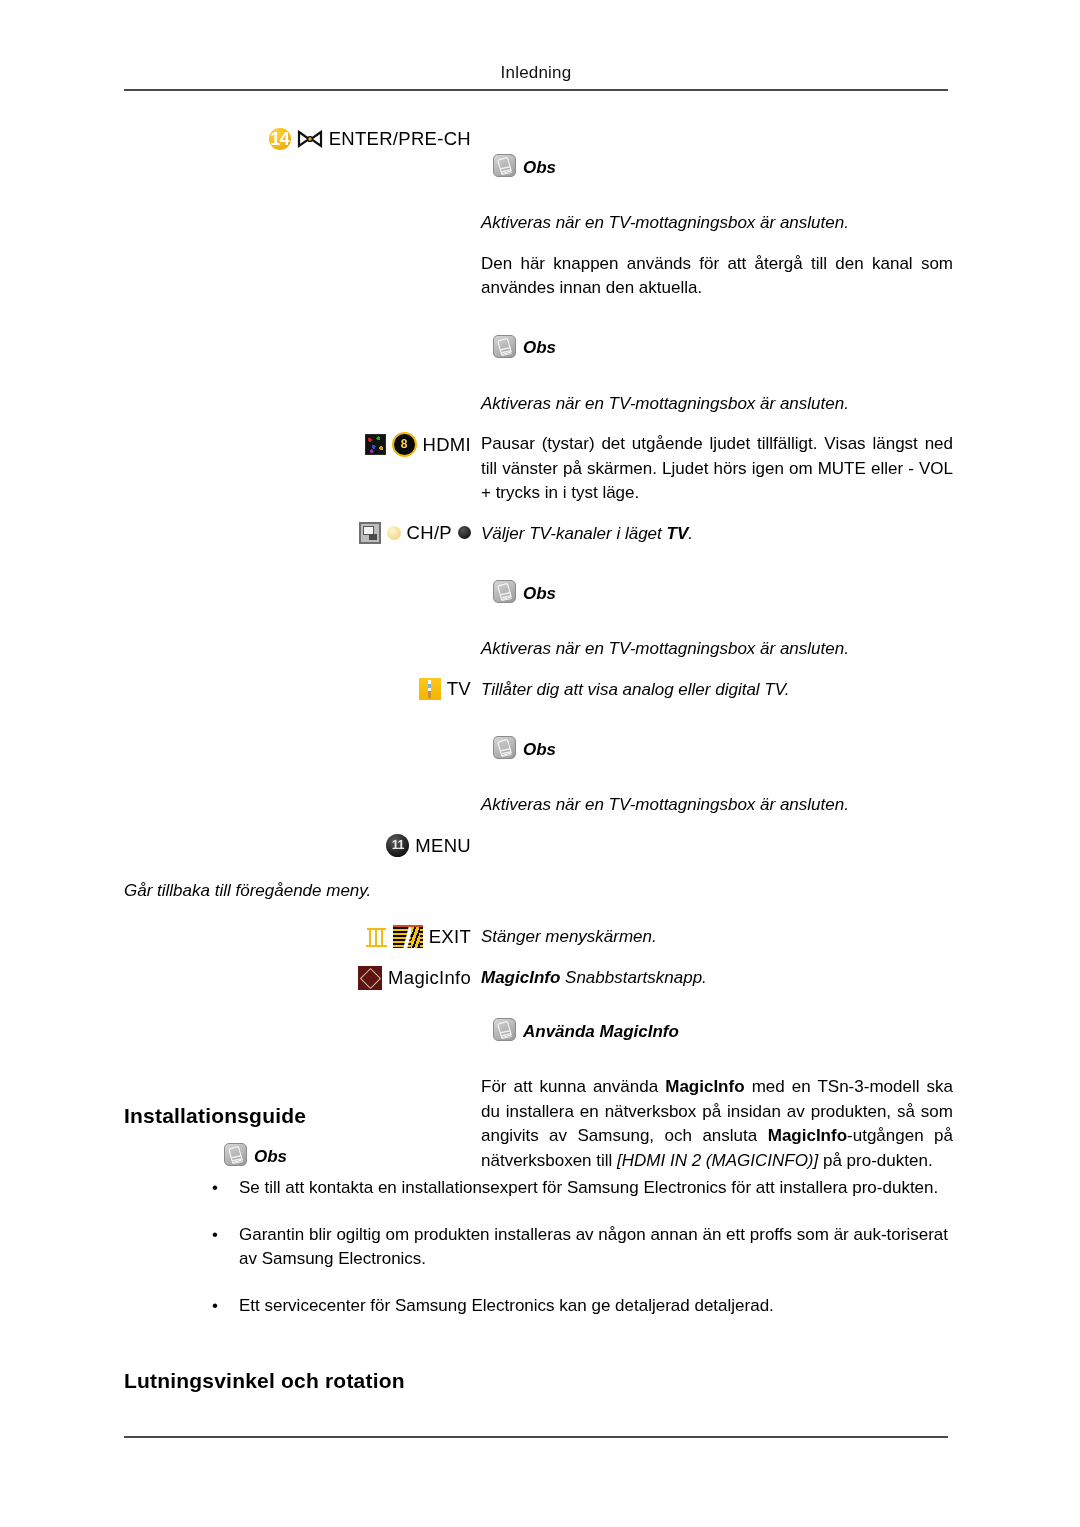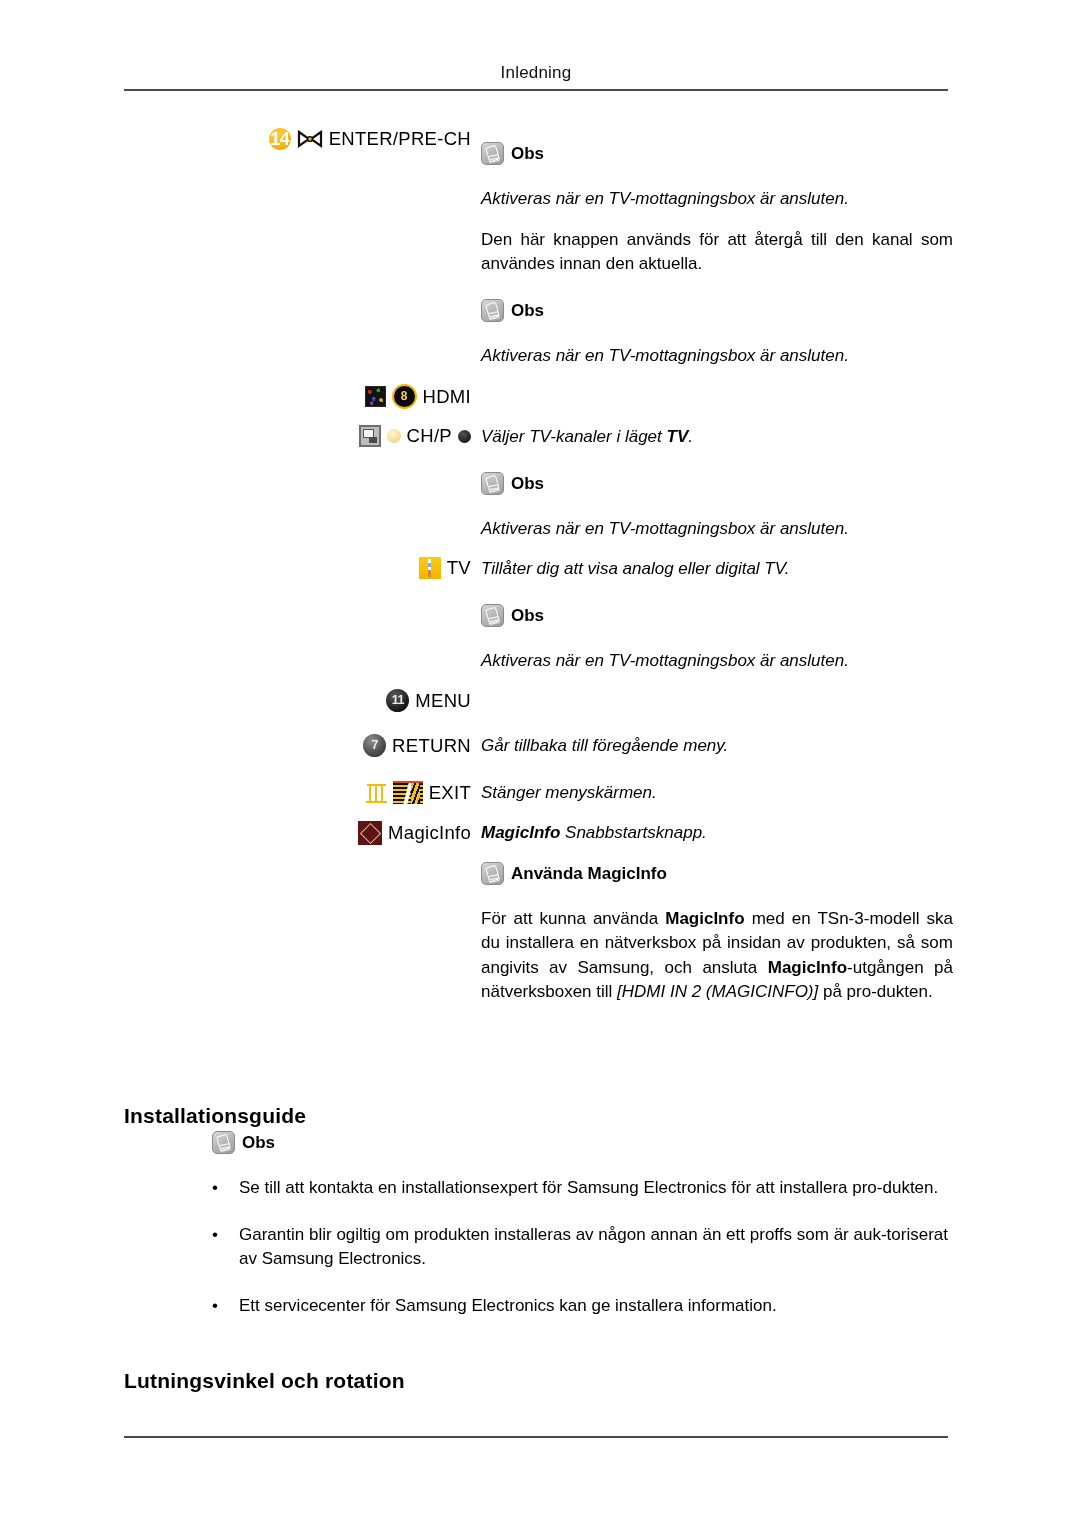--- a/index.html
+++ b/index.html
@@ -90,25 +90,26 @@
     margin: 0;
     width: 472px;
   }
   .para.nojust { text-align: left; font-style: italic; }
   .gap-s { height: 16px; }
   .gap-m { height: 22px; }
 
   
   .note-head {
     display: flex;
-    align-items: flex-start;
+    align-items: center;
     gap: 7px;
     font-size: 17px;
     font-weight: bold;
-    margin: 0;
+    margin: 12px;
+    font-style: italic;
   }
   .note-head .note-text { position: relative; top: 2px; }
 
   
   .ico-note {
     width: 23px;
     height: 23px;
     border-radius: 5px;
     background: linear-gradient(150deg, #d8d8d8 0%, #b9b9b9 48%, #9a9a9a 100%);
     border: 1px solid #8b8b8b;
@@ -376,20 +377,23 @@
         <p class="para nojust">Aktiveras när en TV-mottagningsbox är ansluten.</p>
       </div>
     </div>
 
     <div class="gap-s"></div>
 
     <div class="row">
       <div class="col-icon">
         <span class="ico ico-noise"></span><span class="icogap"></span><span class="ico ico-mute">8</span><span class="icogap"></span><span class="label">HDMI</span>
       </div>
+      <div class="col-desc">
+        <p class="para"><span>Pausar (tystar) det utgående ljudet tillfälligt. Visas längst ned till vänster på skärmen. Ljudet hörs igen om MUTE eller - VOL + trycks in i tyst läge.</span></p>
+      </div>
     </div>
 
     <div class="gap-s"></div>
 
     <div class="row">
       <div class="col-icon">
         <span class="ico ico-gray-sq"></span><span class="icogap"></span><span class="ico ico-dot-pale"></span><span class="icogap"></span><span class="label">CH/P</span><span class="icogap"></span><span class="ico ico-dot-dark"></span>
       </div>
       <div class="col-desc">
         <p class="para nojust"><span>Väljer TV-kanaler i läget </span><b>TV</b><span>.</span></p>
@@ -425,23 +429,20 @@
 
     <div class="row">
       <div class="col-icon">
         <span class="ico ico-badge-dark">11</span><span class="icogap"></span><span class="label">MENU</span>
       </div>
     </div>
 
     <div class="gap-m"></div>
 
     <div class="row">
-      <div class="col-icon">
-        <span class="ico ico-badge-dark gray">7</span><span class="icogap"></span><span class="label">RETURN</span>
-      </div>
       <div class="col-desc">
         <p class="para nojust">Går tillbaka till föregående meny.</p>
       </div>
     </div>
 
     <div class="gap-m"></div>
 
     <div class="row">
       <div class="col-icon">
         <span class="ico ico-pillar"></span><span class="icogap"></span><span class="ico ico-stripes"></span><span class="icogap"></span><span class="label">EXIT</span>
@@ -482,21 +483,21 @@
     <div class="bullet">
       <span class="dot">•</span>
       <span class="btxt">Se till att kontakta en installationsexpert för Samsung Electronics för att installera pro-dukten.</span>
     </div>
     <div class="bullet">
       <span class="dot">•</span>
       <span class="btxt">Garantin blir ogiltig om produkten installeras av någon annan än ett proffs som är auk-toriserat av Samsung Electronics.</span>
     </div>
     <div class="bullet">
       <span class="dot">•</span>
-      <span class="btxt">Ett servicecenter för Samsung Electronics kan ge installera information.</span>
+      <span class="btxt">Ett servicecenter för Samsung Electronics kan ge detaljerad detaljerad.</span>
     </div>
   </div>
 
   <h2 class="h-section" style="left:124px; top:1352px;">Lutningsvinkel och rotation</h2>
 
   <div class="rule-bottom"></div>
 
 </div>
 
 </body></html>

